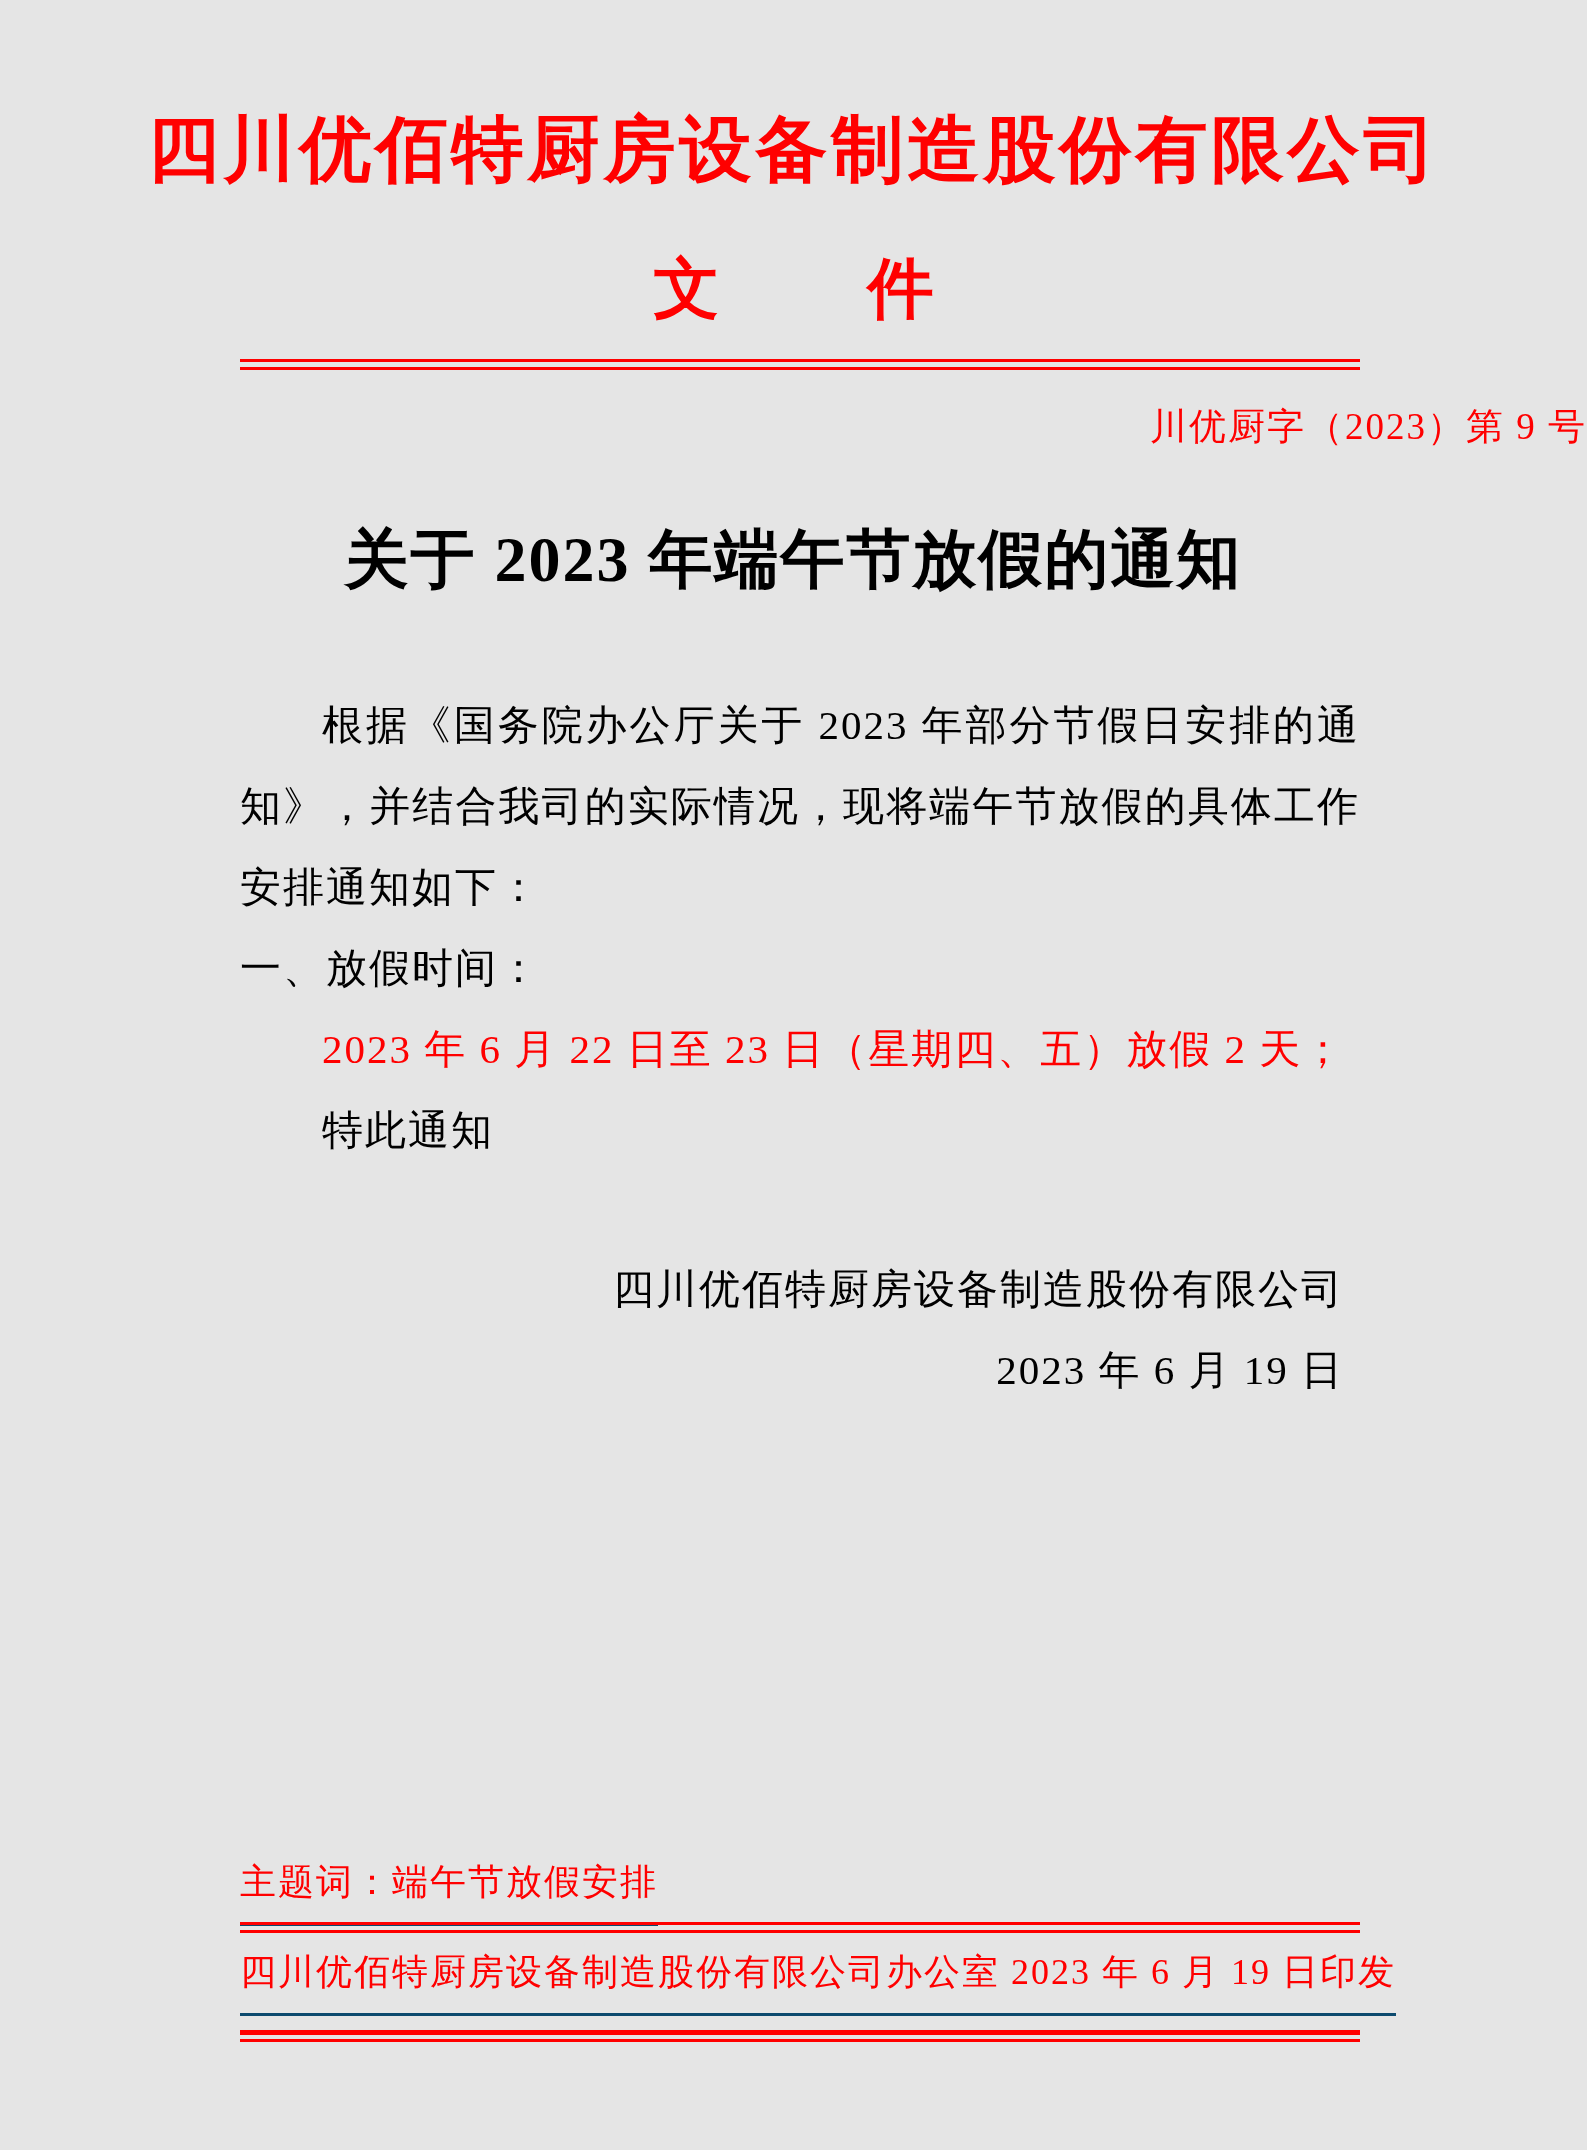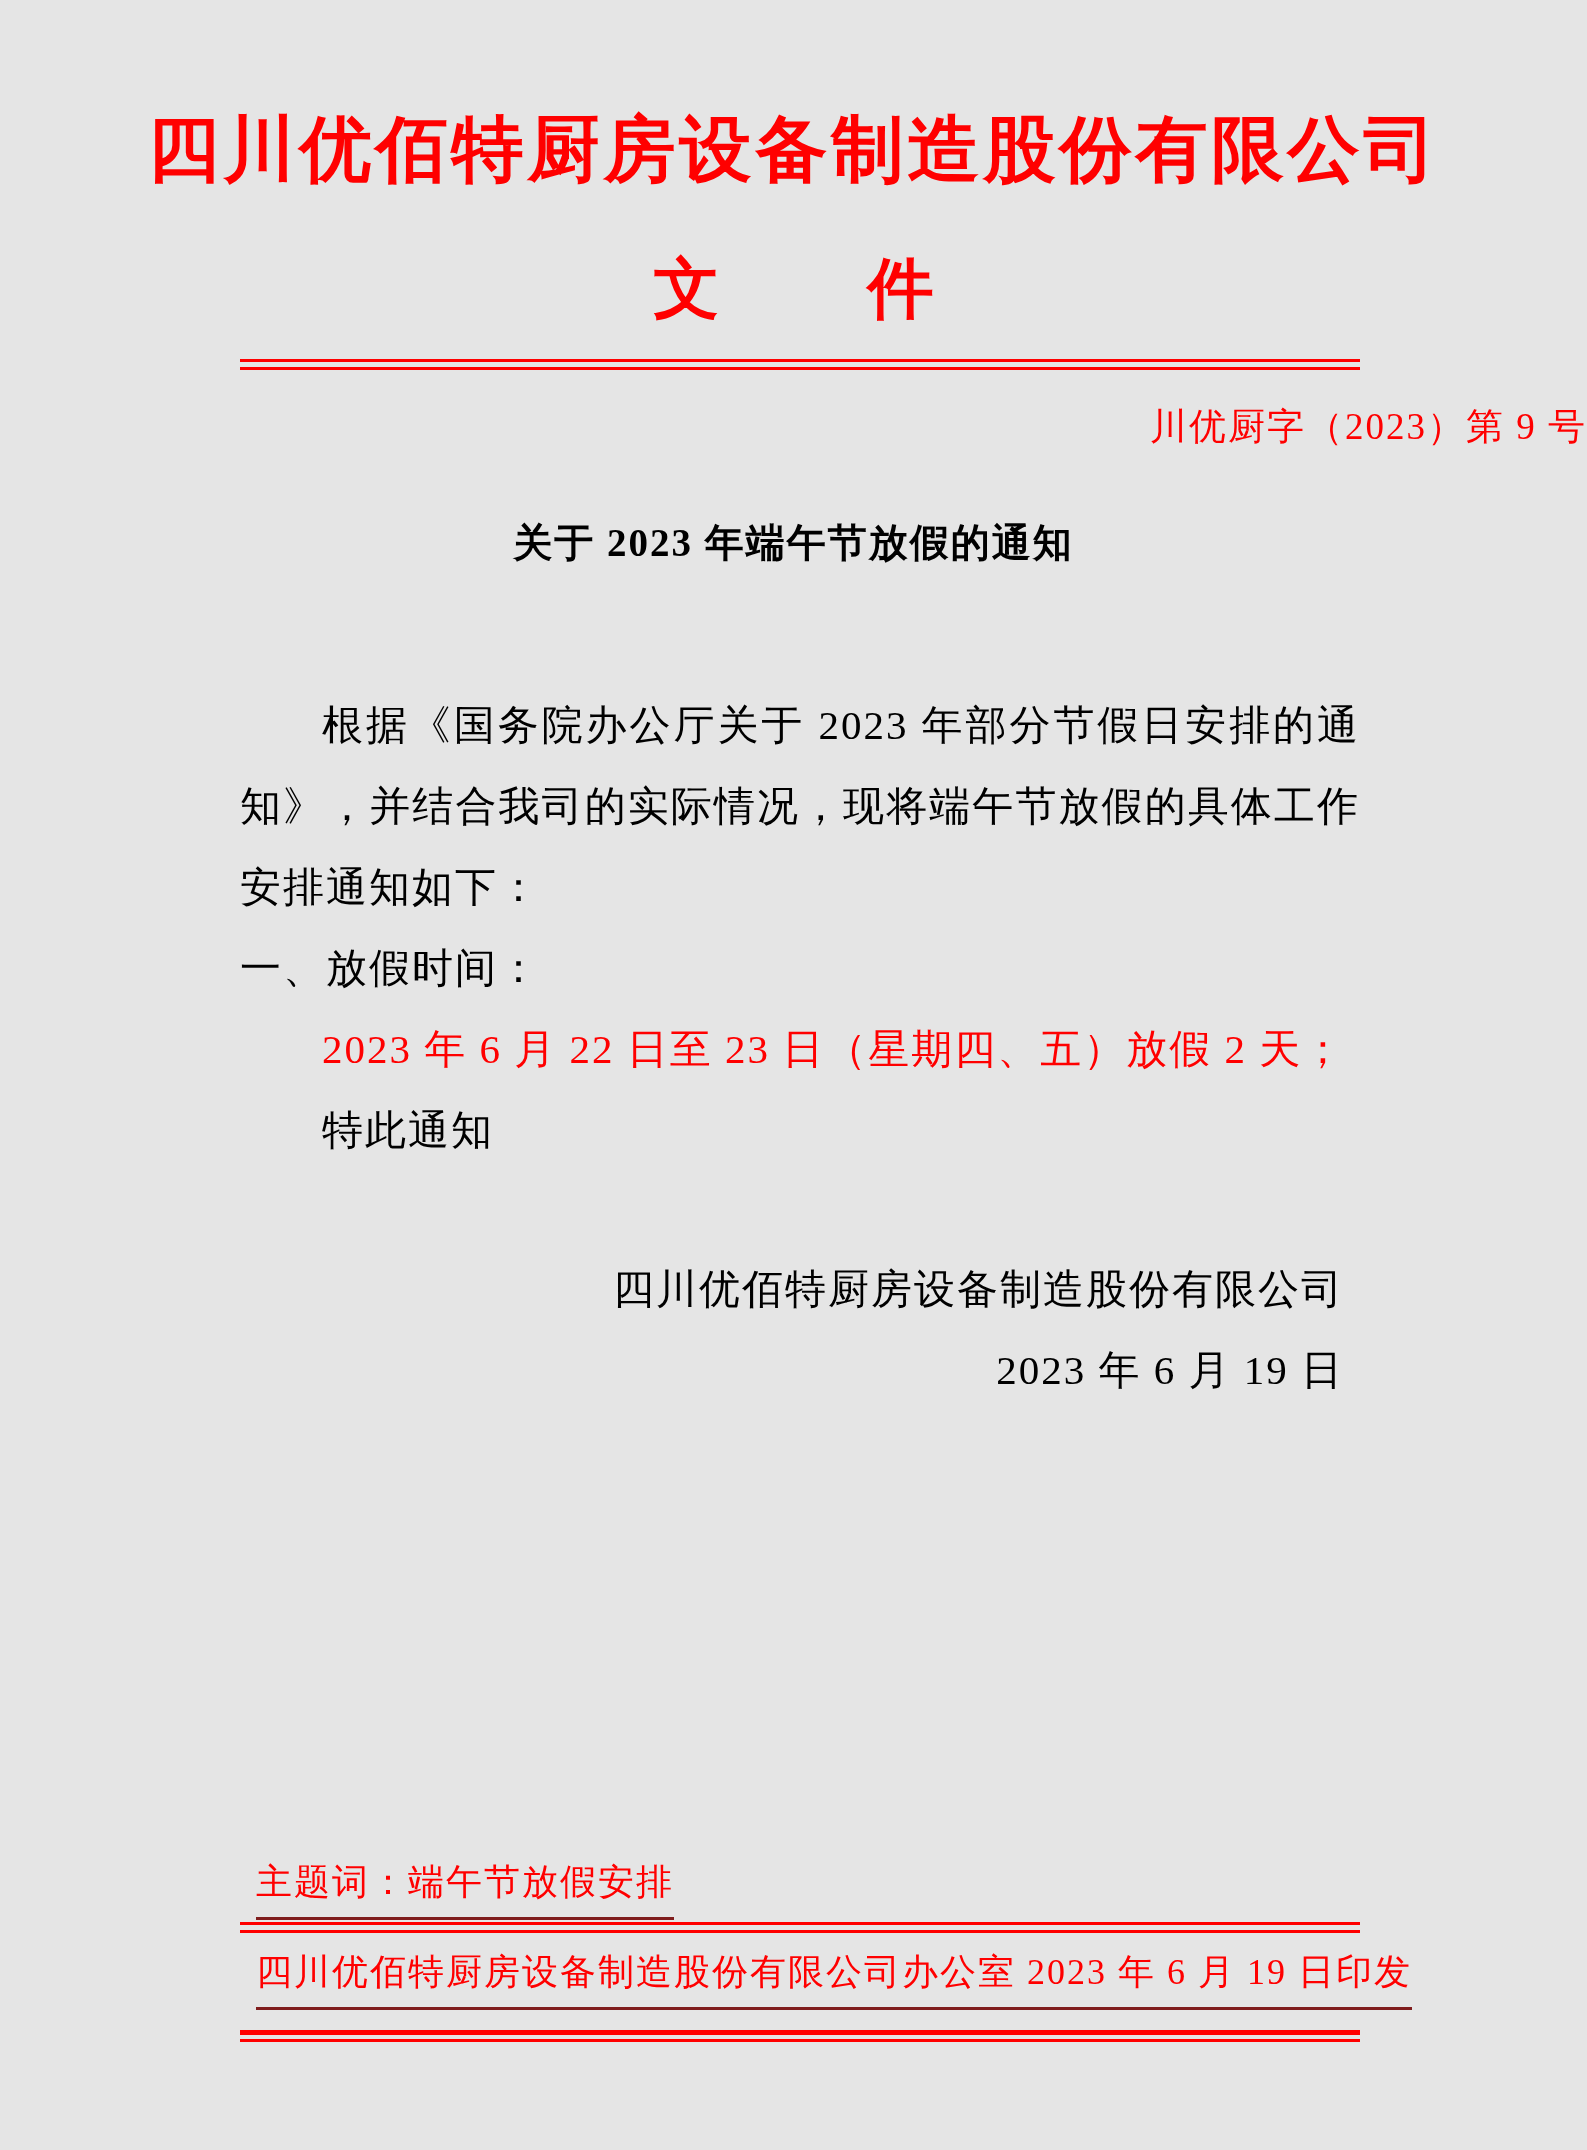--- a/index.html
+++ b/index.html
@@ -22,39 +22,39 @@
   .header-rule {
     position:absolute; top:359px; left:240px; width:1120px; height:11px;
     border-top:3px solid #ff0000; border-bottom:3px solid #ff0000;
   }
   .doc-number {
     position:absolute; top:402px; left:0; width:100%;
     text-align:right; font-size:37px; color:#ff0000; letter-spacing:2px;
   }
   .title {
     position:absolute; top:516px; left:0; width:100%;
-    text-align:center; font-size:39px; font-weight:700; letter-spacing:2px;
+    text-align:center; font-size:64px; font-weight:700; letter-spacing:2px;
     color:#000000;
   }
   .doc-body {
     position:absolute; top:685px; left:240px; width:1120px;
     font-size:41px; line-height:81px; letter-spacing:2px;
   }
   .doc-body p { margin:0; }
   .indent { text-indent:2em; }
   .just { text-align:justify; text-align-last:justify; }
   .red-text { color:#ff0000; }
   .closing { margin-top:98px; }
   .signature { margin-top:78px; text-align:right; padding-right:16px; }
   .footer-row {
     position:absolute; left:240px; width:1120px;
     font-size:36px; color:#ff0000; letter-spacing:2px; white-space:nowrap;
   }
   .footer-row .underlined {
-    display:inline-block; border-bottom:3px solid #7f1d1d; padding-bottom:10px;margin-left:16px;
+    display:inline-block; border-bottom:3px solid #0c4a6e; padding-bottom:16px;
   }
   .row1 { top:1858px; }
   .rule-mid {
     position:absolute; top:1922px; left:240px; width:1120px; height:11px;
     border-top:3px solid #ff0000; border-bottom:3px solid #ff0000;
   }
   .row2 { top:1948px; }
   .rule-bottom {
     position:absolute; top:2030px; left:240px; width:1120px; height:12px;
     border-top:5px solid #ff0000; border-bottom:3px solid #ff0000;

